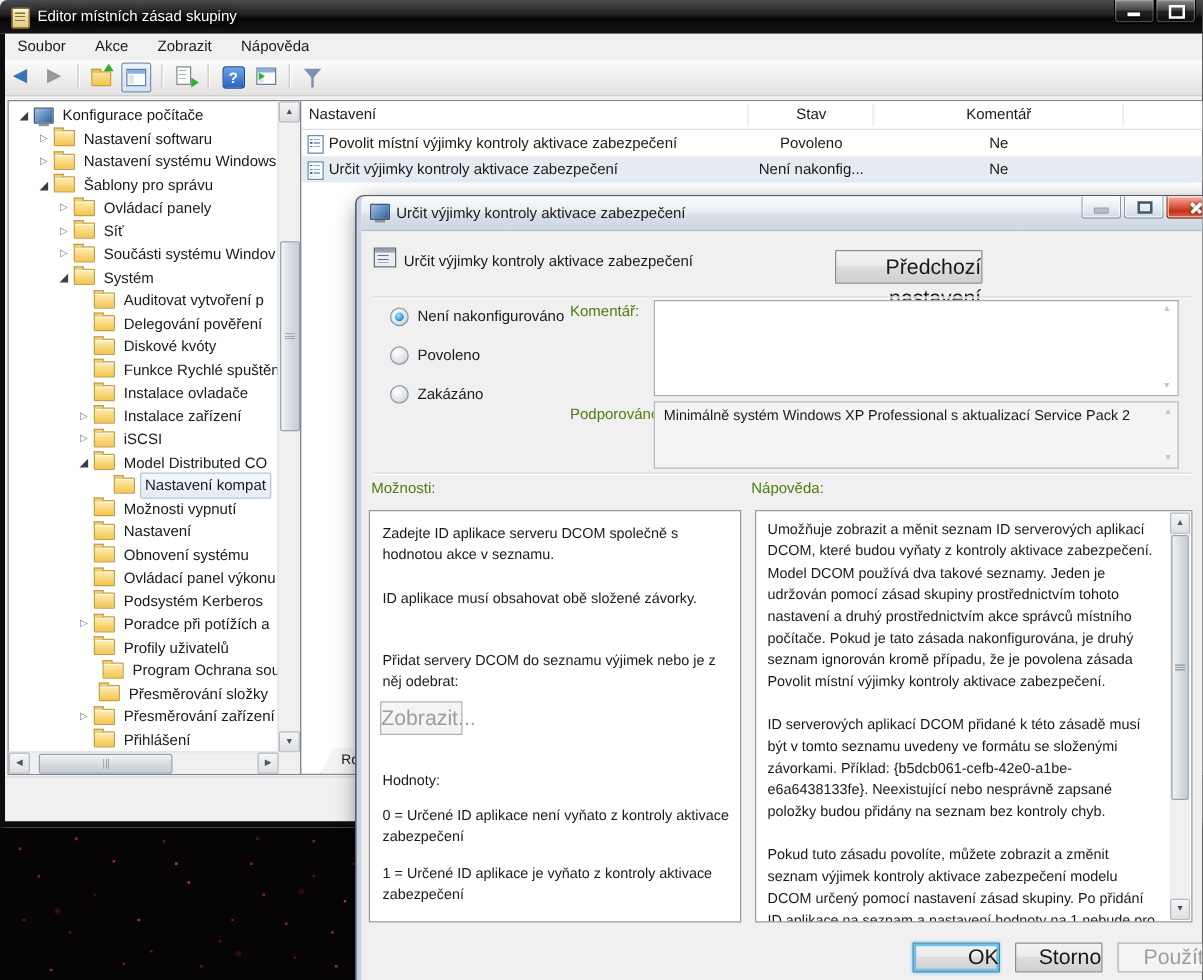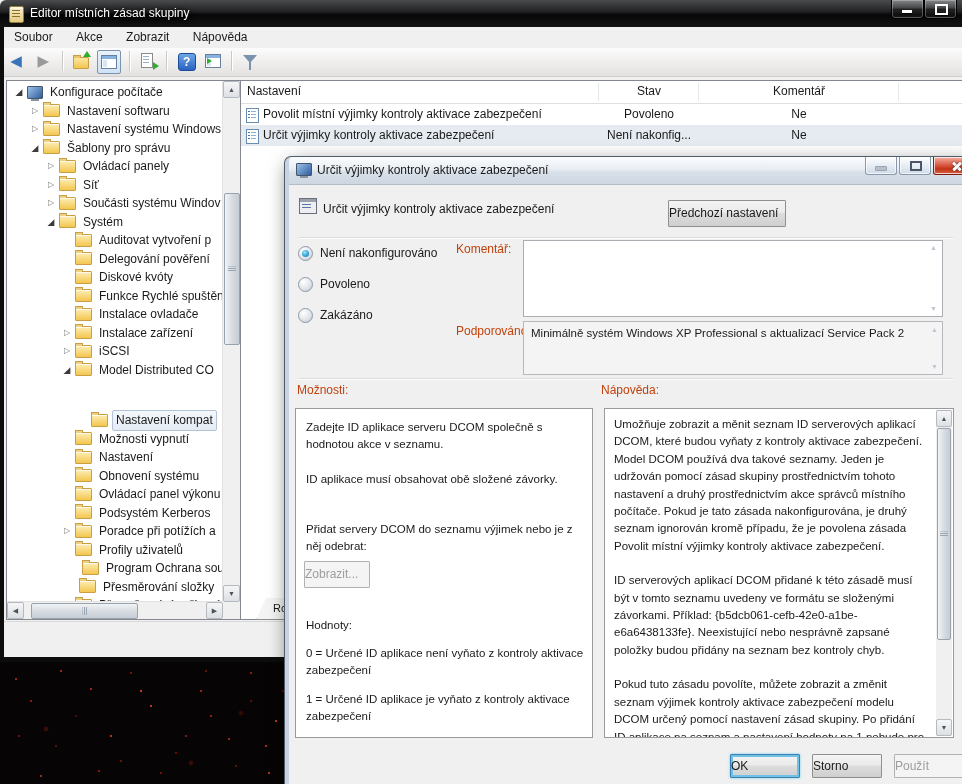--- a/index.html
+++ b/index.html
@@ -118,32 +118,32 @@
   .dlg-btn .g-rest{position:absolute;left:10px;top:4px;width:8px;height:6px;border:2px solid #4a5668;}
   .dlg-close{background:linear-gradient(180deg,#f6b2a4,#e06551 40%,#c23214 70%,#d8644c);border-color:#7e1d0e;}
   .xbar{position:absolute;left:50%;top:8px;width:11px;height:2.5px;background:#fff;border-radius:1px;box-shadow:0 0 2px rgba(0,0,0,.7);}
   .xbar.a{transform:translateX(-50%) rotate(45deg);}
   .xbar.b{transform:translateX(-50%) rotate(-45deg);}
   .hdr-icon{position:absolute;left:10px;top:41px;width:16px;height:14px;border:1px solid #6a6f7a;background:#eceef2;}
   .hdr-icon::before{content:"";position:absolute;left:0;top:0;right:0;height:3px;background:#9aa0ac;}
   .hdr-icon::after{content:"";position:absolute;left:2px;top:5px;width:9px;height:6px;
     background:repeating-linear-gradient(180deg,#5577aa 0 1px,transparent 1px 3px);}
   .hdr-title{position:absolute;left:34px;top:45px;color:#1a1a1a;}
-  .btn{box-sizing:border-box;border:1px solid #8e8f8f;border-radius:1px;color:#1a1a1a;text-align:left;
-    background:linear-gradient(180deg,#f4f4f4,#ebebeb 45%,#dddddd 50%,#cfcfcf);font-size:12px;}
+  .btn{box-sizing:border-box;border:1px solid #8e8f8f;border-radius:1px;color:#1a1a1a;text-align:right;
+    background:linear-gradient(180deg,#f4f4f4,#ebebeb 45%,#dddddd 50%,#cfcfcf);font-size:17px;}
   .btn.disabled{background:#f4f4f4;border-color:#aeb2b5;color:#9d9d9d;}
   .btn.default{border-color:#3c7fb1;box-shadow:0 0 0 2px #6fc1e6 inset,0 0 3px #7fd0ef;}
   .hsep{position:absolute;height:1px;background:#dcdcdc;box-shadow:0 1px 0 #fdfdfd;}
-  .radio-row{position:absolute;left:9px;height:16px;display:flex;align-items:center;justify-content:flex-end;}
+  .radio-row{position:absolute;left:23px;height:16px;display:flex;align-items:center;justify-content:flex-end;}
   .radio{width:13px;height:13px;border-radius:50%;border:1px solid #8d99a5;flex:none;
     background:radial-gradient(circle at 35% 30%,#ffffff,#dfe3e7 60%,#bcc2c8);position:relative;}
   .radio.sel::after{content:"";position:absolute;left:3px;top:3px;width:7px;height:7px;border-radius:50%;
     background:radial-gradient(circle at 40% 35%,#a6e6fb,#2f9bd8 60%,#1b6fa8);}
   .radio-label{margin-left:7px;}
-  .fld-label{position:absolute;color:#c2410c;}
+  .fld-label{position:absolute;color:#4d7c0f;}
   .comment-box{position:absolute;left:234px;top:83px;width:420px;height:77px;box-sizing:border-box;
     background:#fff;border:1px solid #abadb3;resize:none;outline:none;font-family:"Liberation Sans",sans-serif;}
   .tiny-arrow{position:absolute;font-size:7px;color:#c2c6cb;}
   .supported-box{position:absolute;left:234px;top:164px;width:420px;height:54px;box-sizing:border-box;
     background:#f4f4f4;border:1px solid #b5b8bc;padding:5px 24px 0 7px;font-size:11.5px;color:#1a1a1a;}
   .panel{position:absolute;background:#fff;border:1px solid #9a9a9a;box-sizing:border-box;overflow:hidden;}
   .opt-text{position:absolute;left:10px;right:8px;font-size:11.5px;line-height:17px;color:#1a1a1a;}
   .help-scroll{position:absolute;right:1px;top:1px;bottom:1px;width:16px;background:#f0f0f0;}
   .help-text{position:absolute;left:9px;top:7px;right:24px;bottom:0;font-size:11.5px;line-height:17.4px;color:#1a1a1a;}
   .help-text p{margin:0 0 17px 0;}
@@ -263,21 +263,21 @@
           <div class="tree-row" style="padding-left: 54px;">
             <span class="tw collapsed">▷</span>
             <span class="node-icon icon-folder"></span>
             <span class="tree-label">iSCSI</span>
           </div>
           <div class="tree-row" style="padding-left: 54px;">
             <span class="tw expanded">◢</span>
             <span class="node-icon icon-folder"></span>
             <span class="tree-label">Model Distributed CO</span>
           </div>
-          <div class="tree-row" style="padding-left: 70px; margin-top: 32px;">
+          <div class="tree-row" style="padding-left: 70px;">
             <span class="tw none"></span>
             <span class="node-icon icon-folder"></span>
             <span class="tree-label sel">Nastavení kompat</span>
           </div>
           <div class="tree-row" style="padding-left: 54px;">
             <span class="tw none"></span>
             <span class="node-icon icon-folder"></span>
             <span class="tree-label">Možnosti vypnutí</span>
           </div>
           <div class="tree-row" style="padding-left: 54px;">

